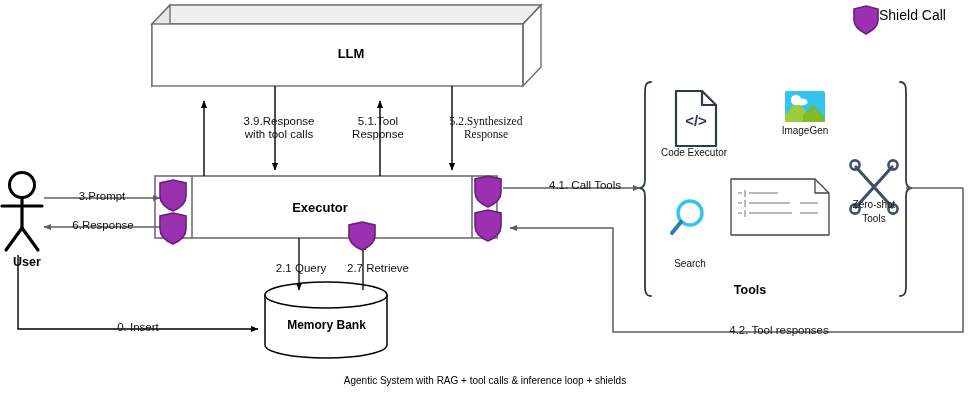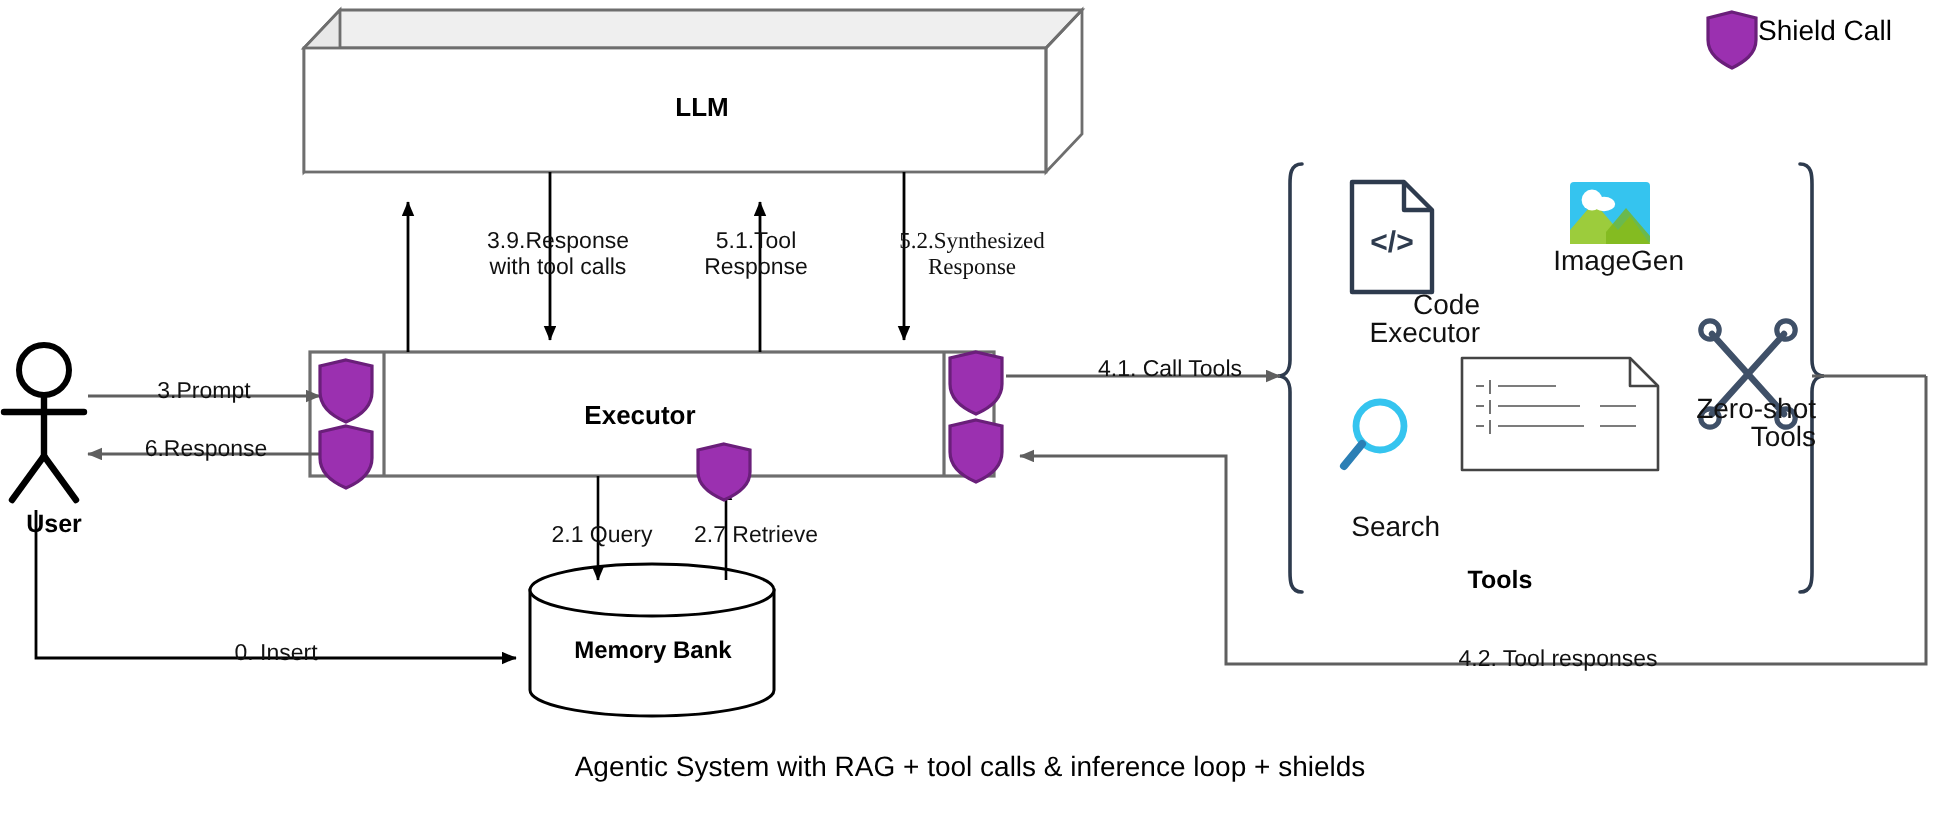--- a/index.html
+++ b/index.html
@@ -15,24 +15,24 @@
              font-size:13px;font-weight:bold;}
   #executor-title{position:absolute;left:170px;top:200px;width:300px;text-align:center;
              font-size:13px;font-weight:bold;}
   #memory-title{position:absolute;left:264px;top:318px;width:125px;text-align:center;
              font-size:12px;font-weight:bold;}
   #user-title{position:absolute;left:0px;top:255px;width:54px;text-align:center;
              font-size:12.5px;font-weight:bold;}
   #tools-title{position:absolute;left:700px;top:283px;width:100px;text-align:center;
              font-size:12.5px;font-weight:bold;}
   #caption{position:absolute;left:0px;top:375px;width:970px;text-align:center;
-             font-size:14px;color:#000;}
+             font-size:10px;color:#000;}
   #legend-label{position:absolute;left:879px;top:7px;font-size:14px;}
 
-  .tool-cap{position:absolute;text-align:right;font-size:14px;line-height:13.5px;color:#111;}
+  .tool-cap{position:absolute;text-align:center;font-size:10px;line-height:13.5px;color:#111;}
 </style>
 </head>
 <body>
 
 <div class="canvas">
 
   <svg class="layer" viewBox="0 0 970 411">
     <defs>
       <marker id="arrHead" markerWidth="9" markerHeight="9" refX="7.2" refY="3.2" orient="auto" markerUnits="userSpaceOnUse">
         <path d="M0,0 L7.6,3.2 L0,6.4 z" fill="#000"></path>

